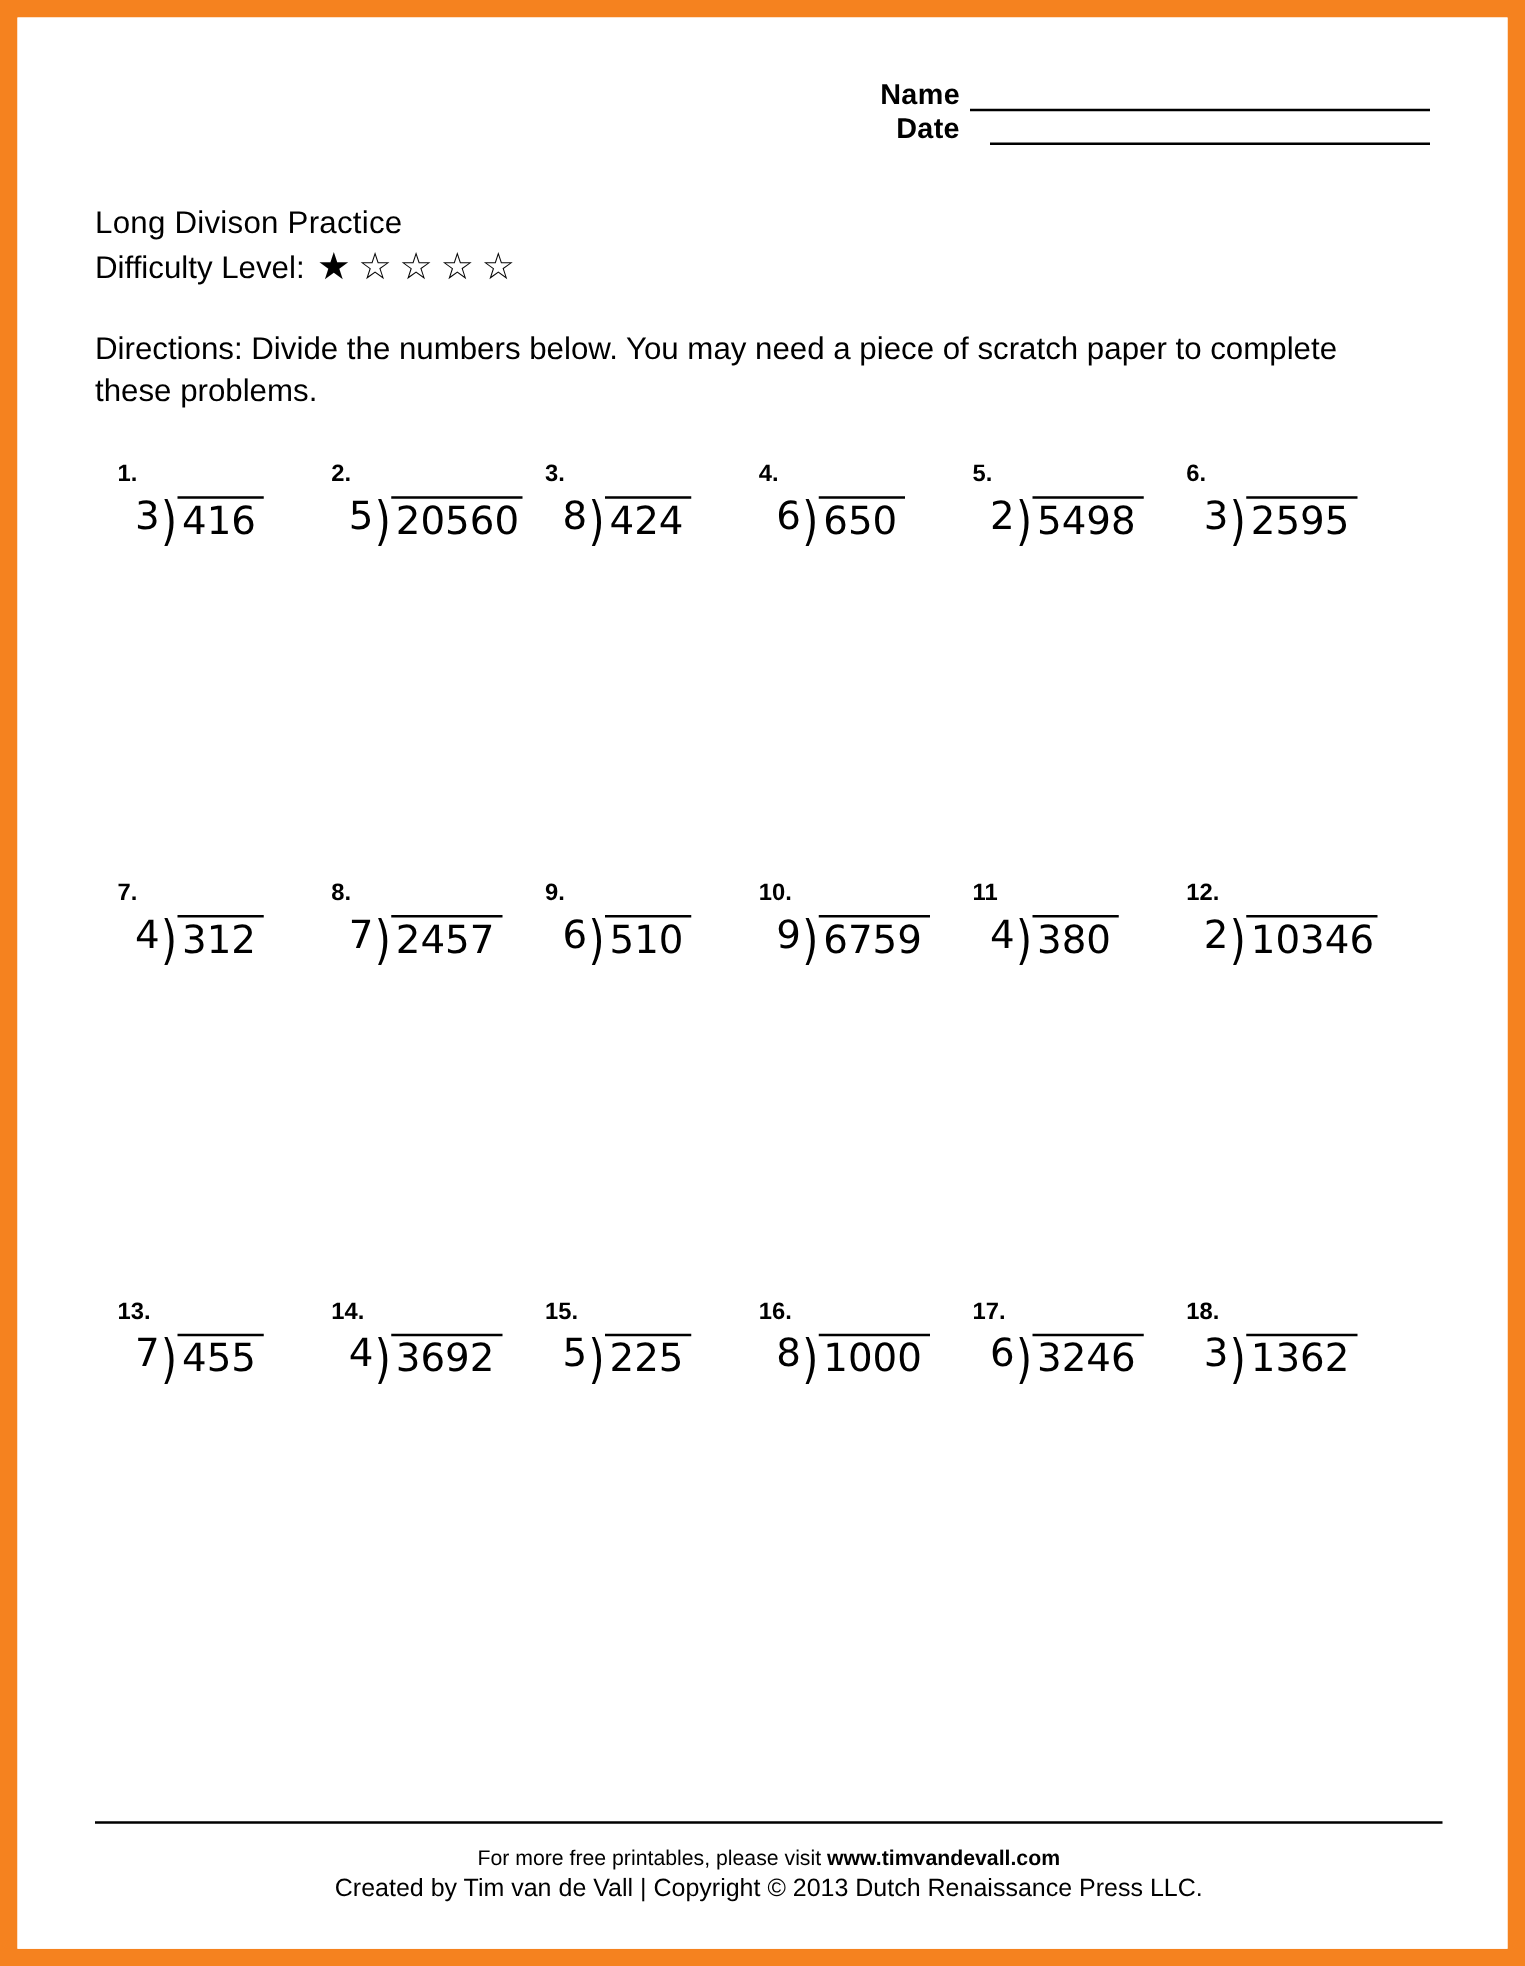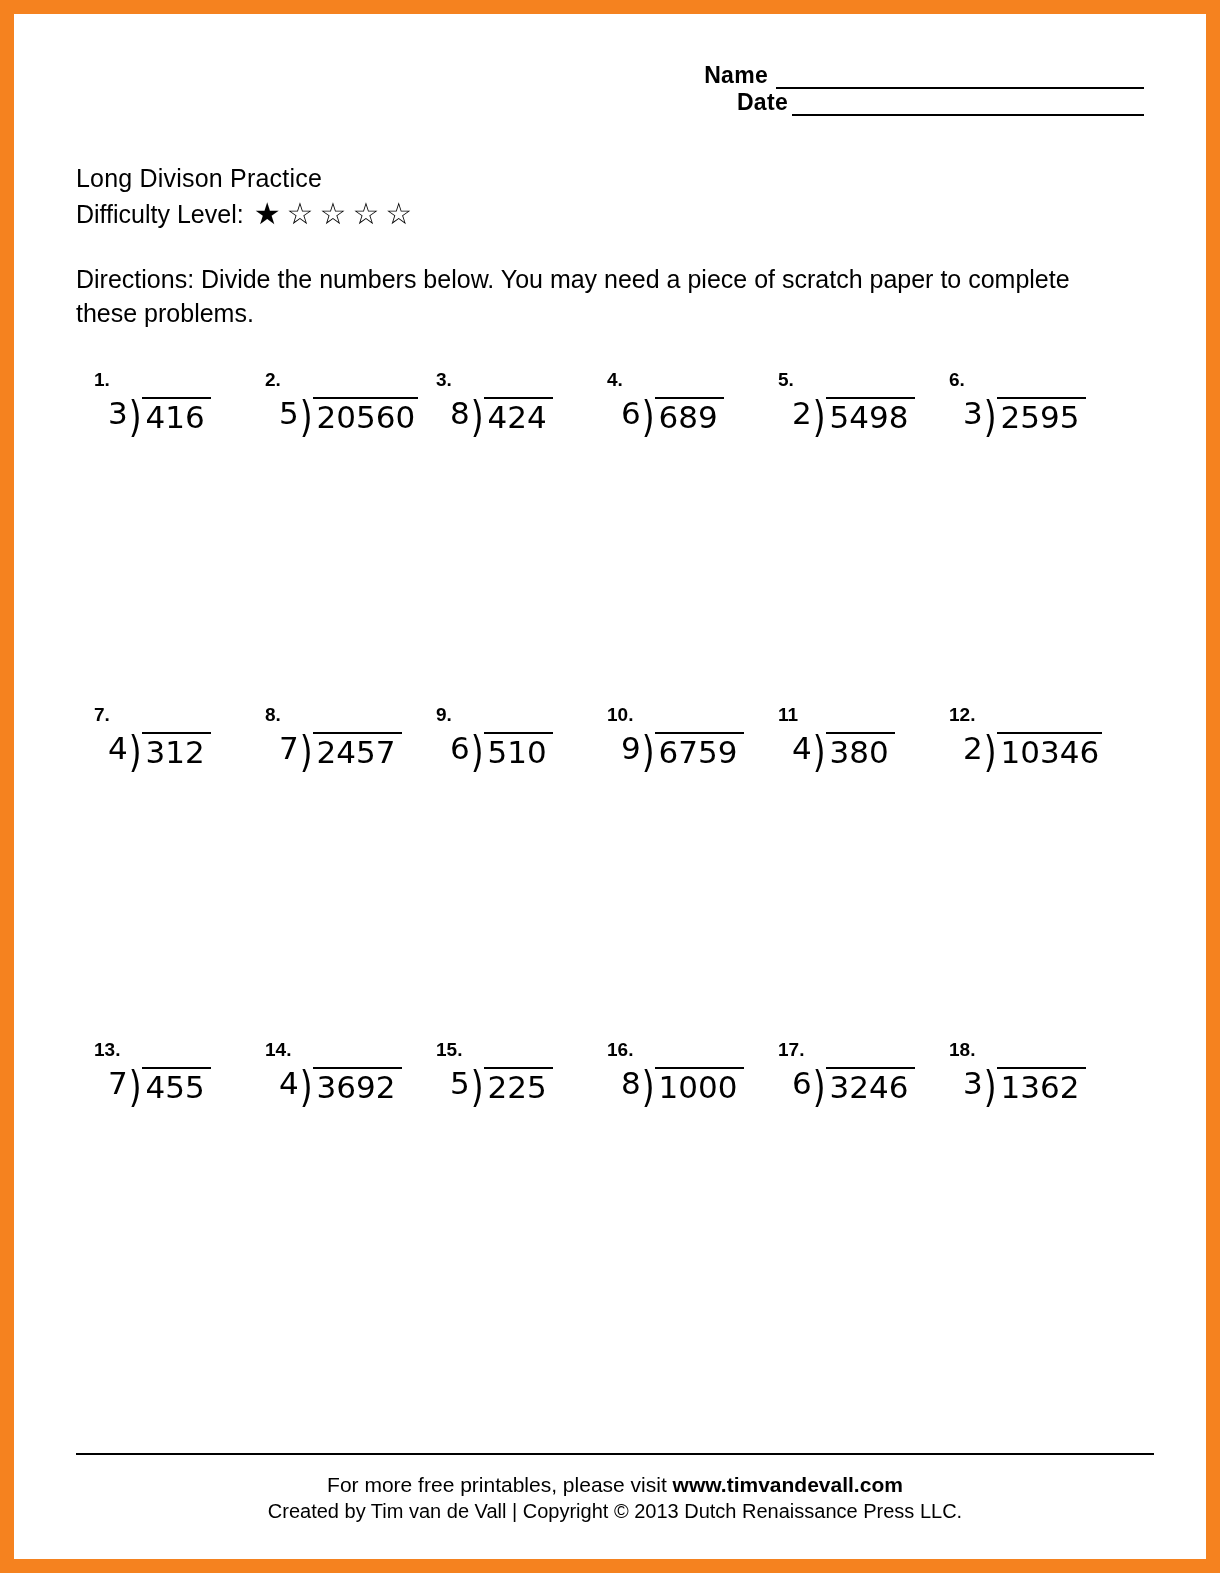--- a/index.html
+++ b/index.html
@@ -50,20 +50,21 @@
   }
   .name-group {
     display: flex;
     align-items: flex-end;
   }
   .name-group .nd-rule { width: 368px; margin-left: 8px; }
   .date-group {
     display: flex;
     align-items: flex-end;
     margin-left: 268px;
+    gap: 20px;
   }
   .date-group .nd-rule { width: 352px; margin-left: 4px; }
 
   
   .title {
     margin-top: 48px;
     font-size: 25px;
     font-weight: normal;
     letter-spacing: 0.2px;
   }
@@ -142,21 +143,21 @@
     left: 62px;
     right: 52px;
     bottom: 36px;
     text-align: center;
   }
   .footer-rule {
     border-top: 2.5px solid #000;
     margin-bottom: 18px;
   }
   .footer-line1 {
-    font-size: 21px;
+    font-size: 17px;
   }
   .footer-line1 b { font-weight: bold; }
   .footer-line2 {
     font-size: 20px;
     margin-top: 3px;
   }
 </style>
 </head>
 <body>
 
@@ -212,21 +213,21 @@
             <span class="divisor">8</span>
               <span class="bracket">)</span>
               <span class="dividend">424</span>
           </div>
         </div>
         <div class="cell">
           <div class="pnum">4.</div>
           <div class="expr">
             <span class="divisor">6</span>
               <span class="bracket">)</span>
-              <span class="dividend">689</span>
+              <span class="dividend">650</span>
           </div>
         </div>
         <div class="cell">
           <div class="pnum">5.</div>
           <div class="expr">
             <span class="divisor">2</span>
               <span class="bracket">)</span>
               <span class="dividend">5498</span>
           </div>
         </div>

